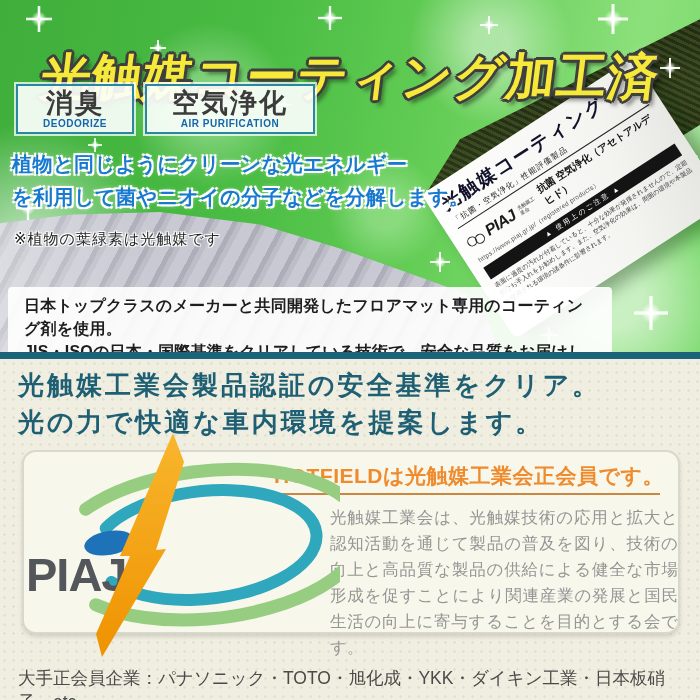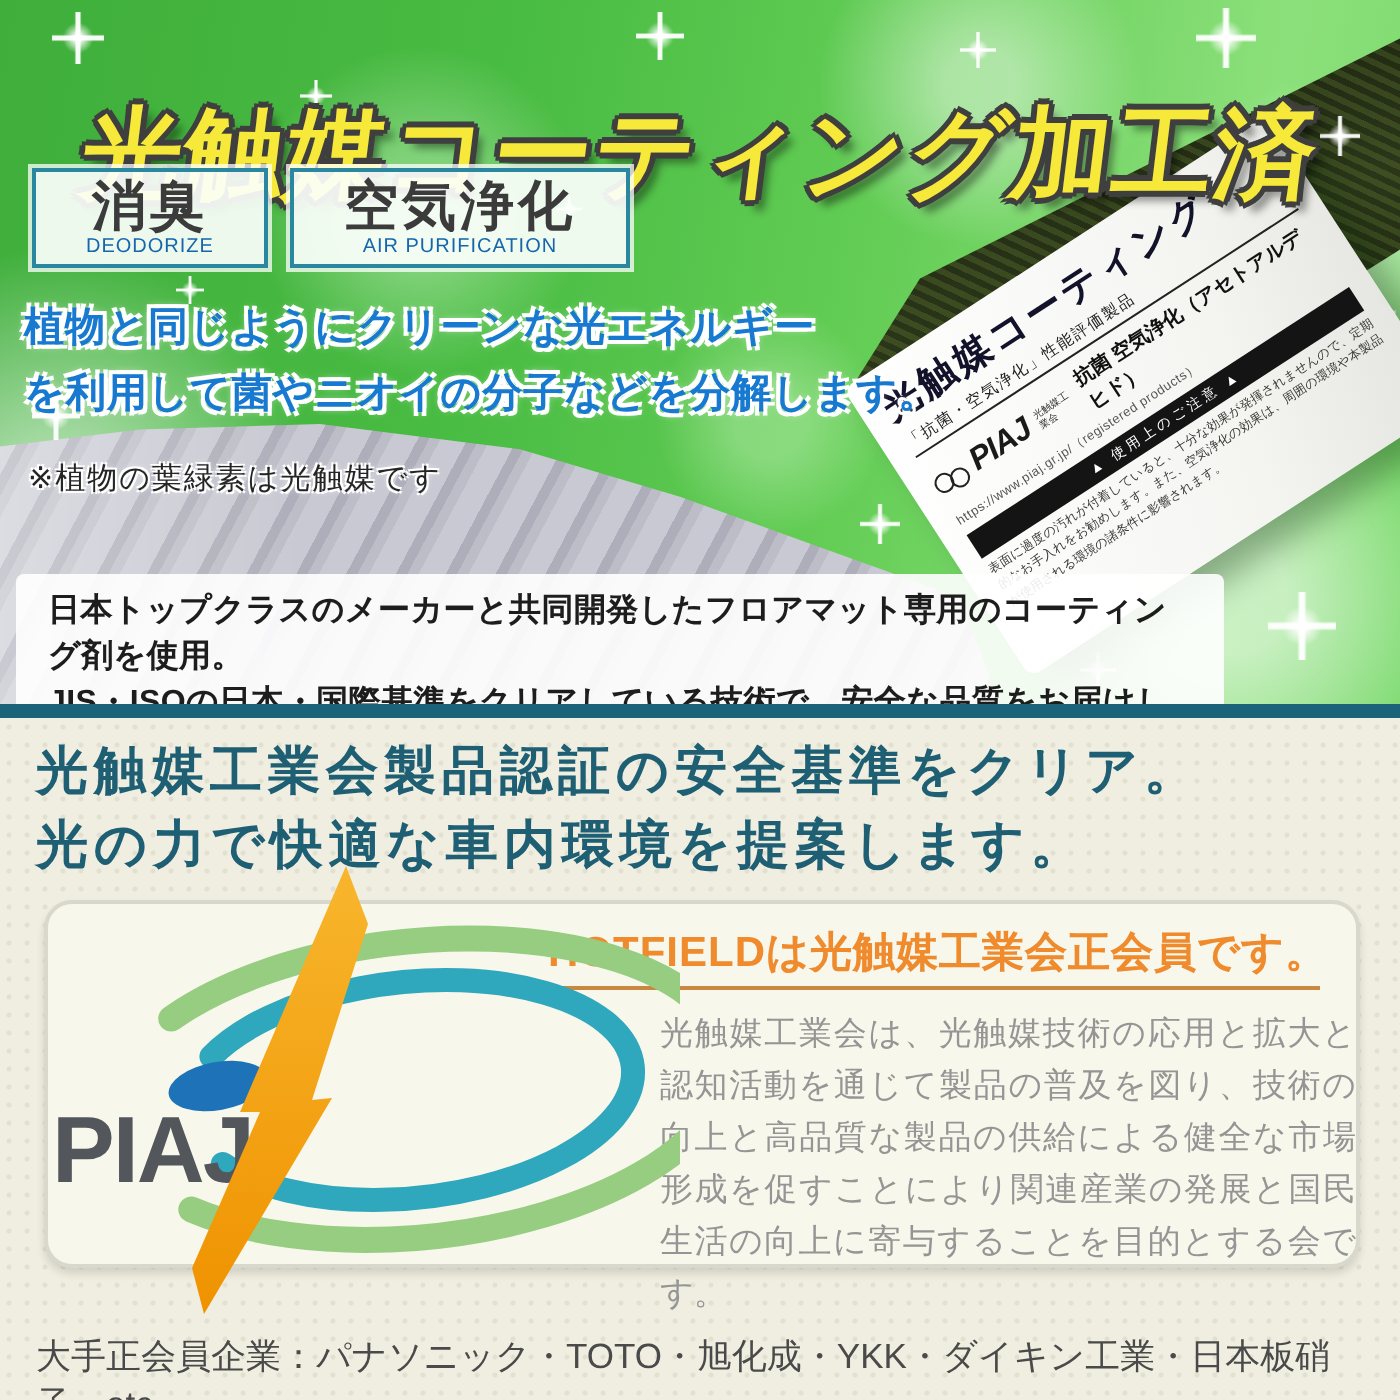--- a/index.html
+++ b/index.html
@@ -51,21 +51,21 @@
       5px 5px 4px rgba(0,0,0,.45);
     z-index:3;
   }
   .badges{position:absolute;left:16px;top:84px;display:flex;gap:11px;z-index:3;}
   .badge{
     background:rgba(252,255,252,.92);border:2px solid #2a87a0;
     box-shadow:0 0 0 2px rgba(255,255,255,.75);
     padding:2px 25px 3px;text-align:center;
   }
   .badge-jp{font-size:27px;font-weight:bold;color:#3b3b3b;letter-spacing:2px;line-height:30px;}
-  .badge-en{font-size:10px;font-weight:normal;color:#1566ac;letter-spacing:.5px;}
+  .badge-en{font-size:10px;font-weight:bold;color:#1566ac;letter-spacing:.5px;}
   .lead{
     position:absolute;left:12px;top:148px;z-index:3;
     font-size:20px;font-weight:bold;color:#1779cf;line-height:33px;letter-spacing:.5px;
     text-shadow:-2px -2px 0 #fff,2px -2px 0 #fff,-2px 2px 0 #fff,2px 2px 0 #fff,0 0 5px #fff;
   }
   .note{
     position:absolute;left:14px;top:230px;z-index:3;
     font-size:15px;font-weight:normal;color:#252525;letter-spacing:1px;
     text-shadow:-1px -1px 0 #fff,1px -1px 0 #fff,-1px 1px 0 #fff,1px 1px 0 #fff,0 0 3px #fff;
   }

